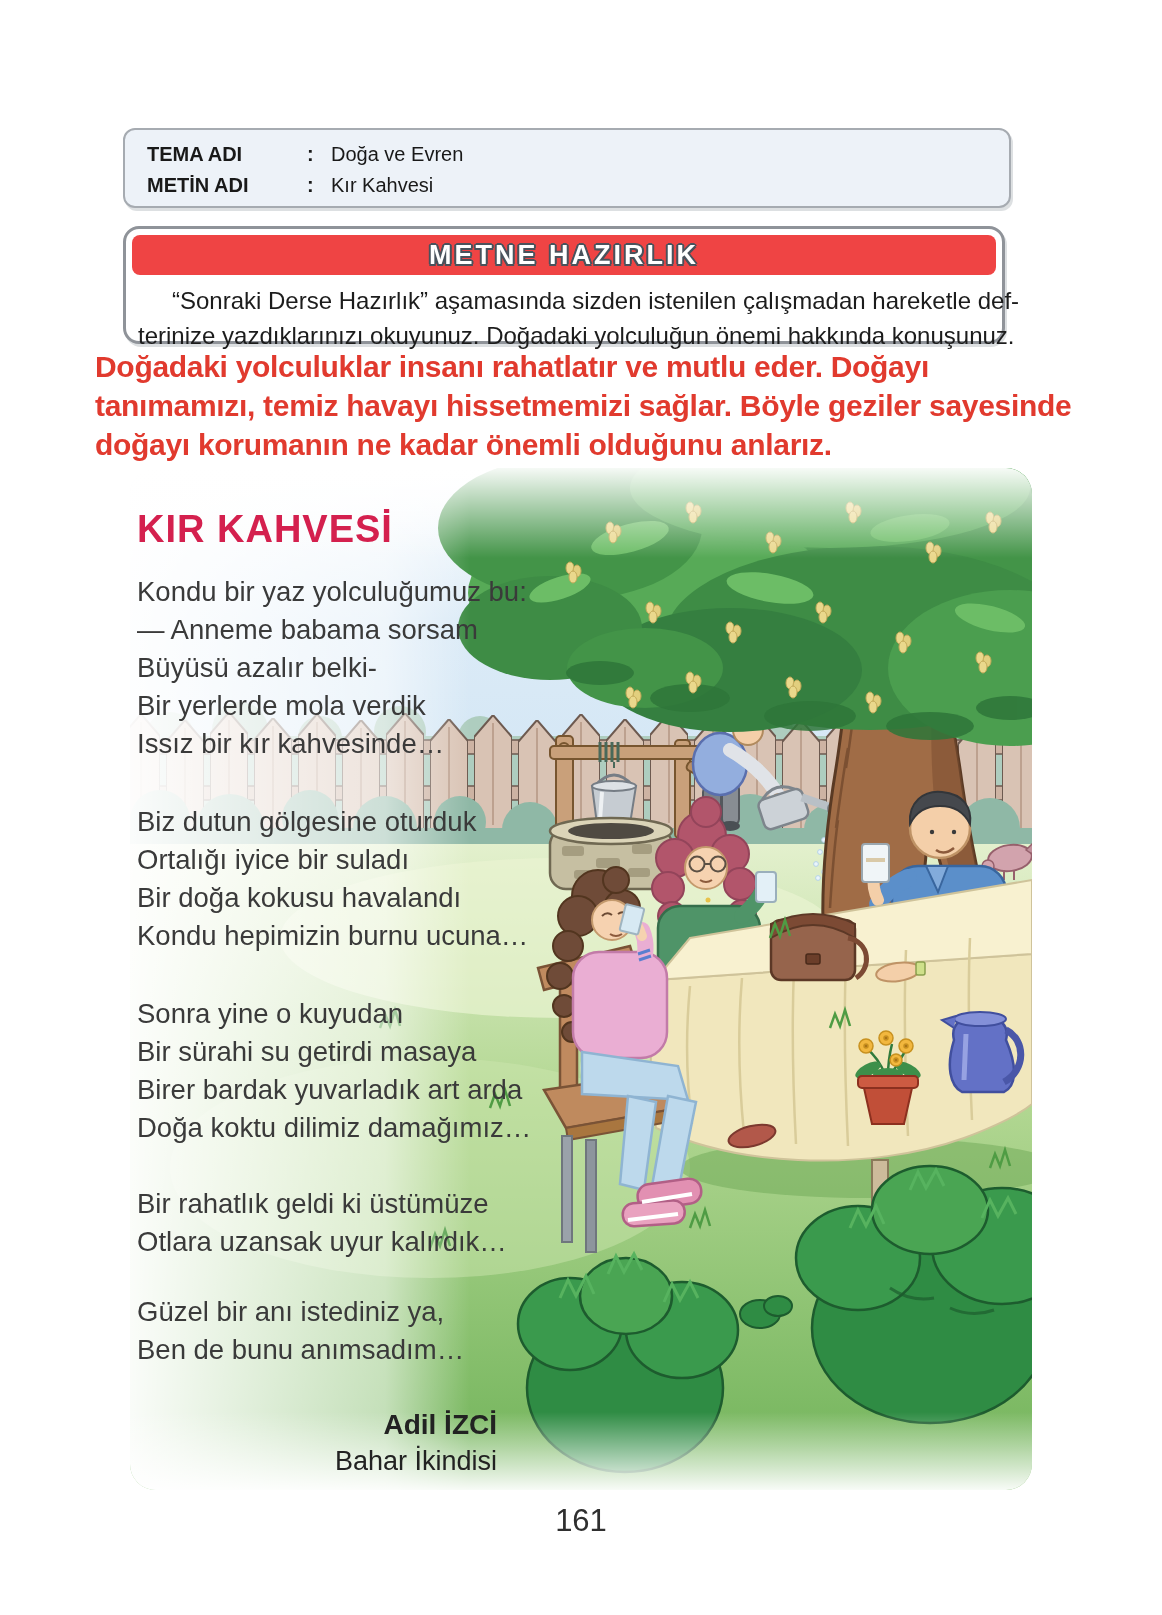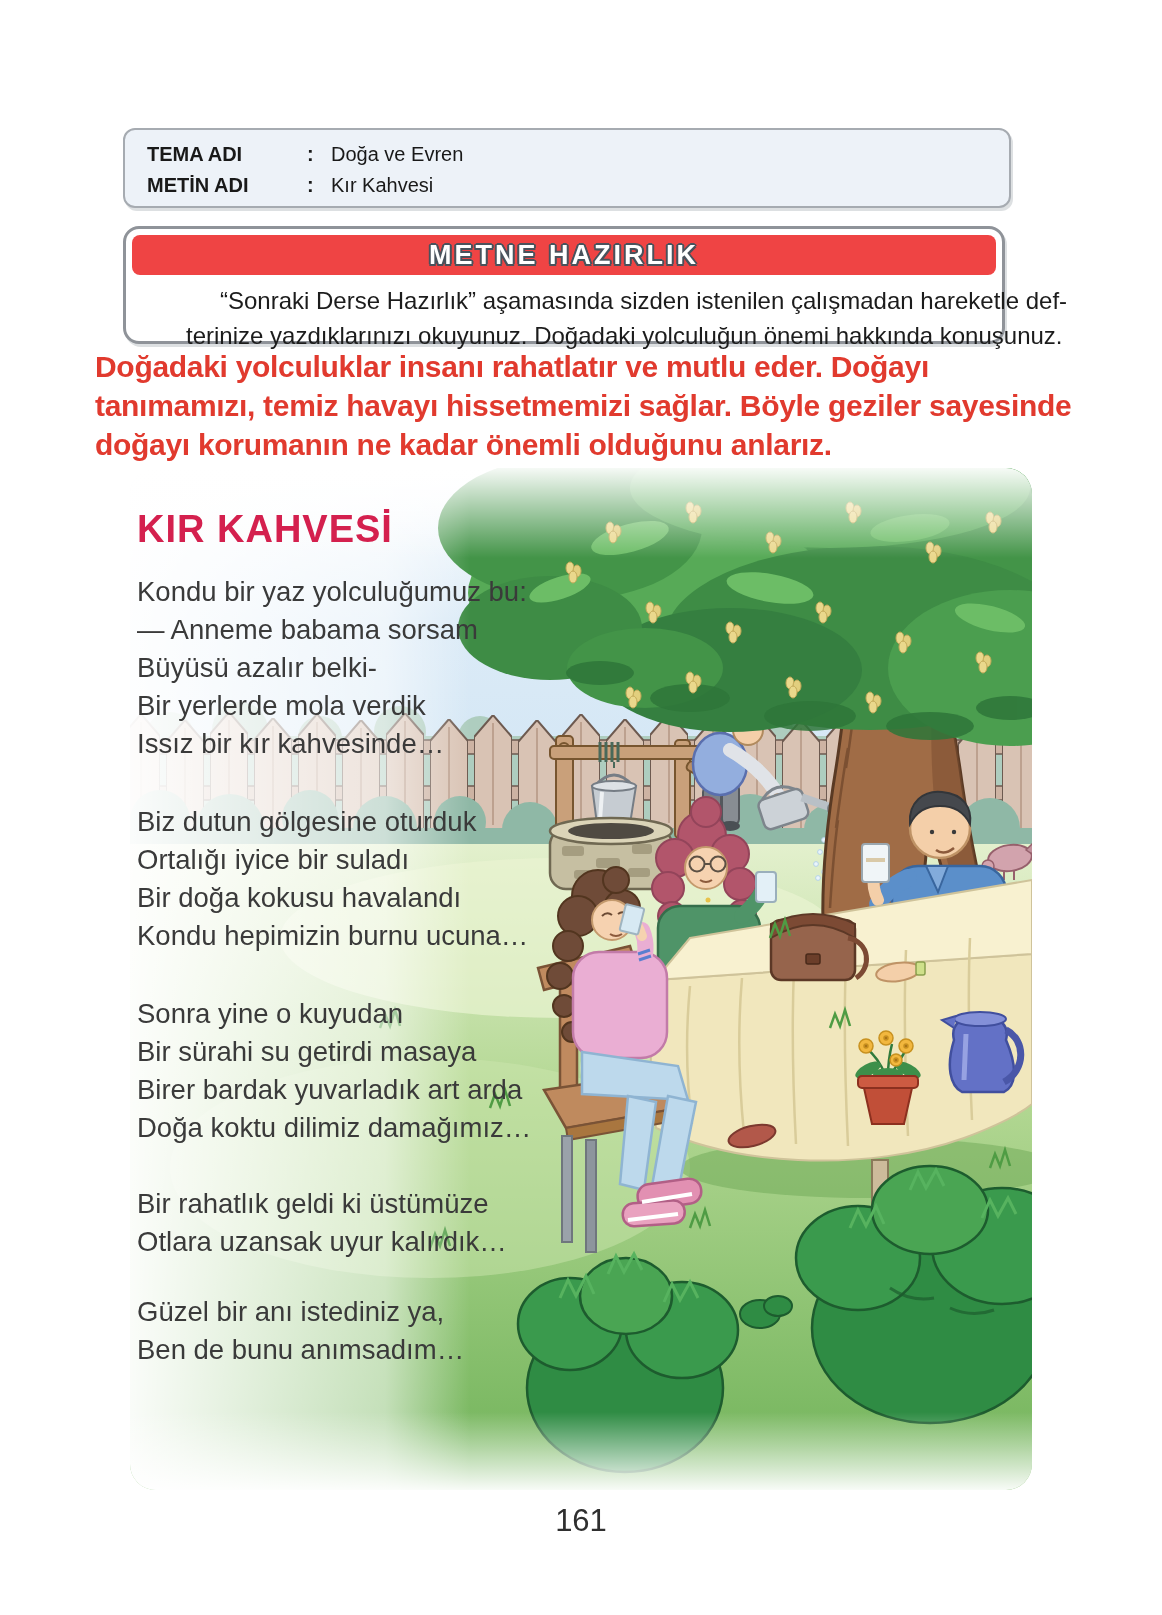--- a/index.html
+++ b/index.html
@@ -18,21 +18,21 @@
   
   .prep-box{position:absolute;left:123px;top:226px;width:876px;height:112px;
     background:#ffffff;border:3px solid #8f9399;border-radius:16px;
     box-shadow:2px 3px 0 rgba(120,130,140,.25);}
   .prep-bar{margin:6px 6px 0 6px;height:40px;background:#ef4444;border-radius:8px;
     display:flex;align-items:center;justify-content:center;}
   .prep-title{font-size:27px;font-weight:800;color:#ffffff;letter-spacing:3px;
     text-shadow:-2px 0 0 #49525c,2px 0 0 #49525c,0 -2px 0 #49525c,0 2px 0 #49525c,
       -1.5px -1.5px 0 #49525c,1.5px 1.5px 0 #49525c,-1.5px 1.5px 0 #49525c,1.5px -1.5px 0 #49525c;}
   .prep-body{margin-top:8px;padding:0 12px;font-size:24px;line-height:35px;color:#1c1c1c;}
-  .prep-line{white-space:nowrap;margin-left:48px;}
+  .prep-line{white-space:nowrap;}
   .prep-line.first{text-indent:34px;}
 
   
   .answer{position:absolute;left:95px;top:347px;width:1020px;
     font-size:30px;font-weight:bold;color:#e13a2e;line-height:39px;letter-spacing:-.3px;}
   .answer div{white-space:nowrap;}
 
   
   .illo{position:absolute;left:130px;top:468px;width:902px;height:1022px;
     border-radius:26px;overflow:hidden;}
@@ -532,18 +532,22 @@
       <div class="stanza s4">
         <div class="pline">Bir rahatlık geldi ki üstümüze</div>
         <div class="pline">Otlara uzansak uyur kalırdık…</div>
       </div>
 
       <div class="stanza s5">
         <div class="pline">Güzel bir anı istediniz ya,</div>
         <div class="pline">Ben de bunu anımsadım…</div>
       </div>
 
+      <div class="author-block">
+        <div class="poem-author">Adil İZCİ</div>
+        <div class="poem-source">Bahar İkindisi</div>
+      </div>
     </div>
   </div>
 
   <div class="page-number">161</div>
 
 </div>
 
 </body></html>

